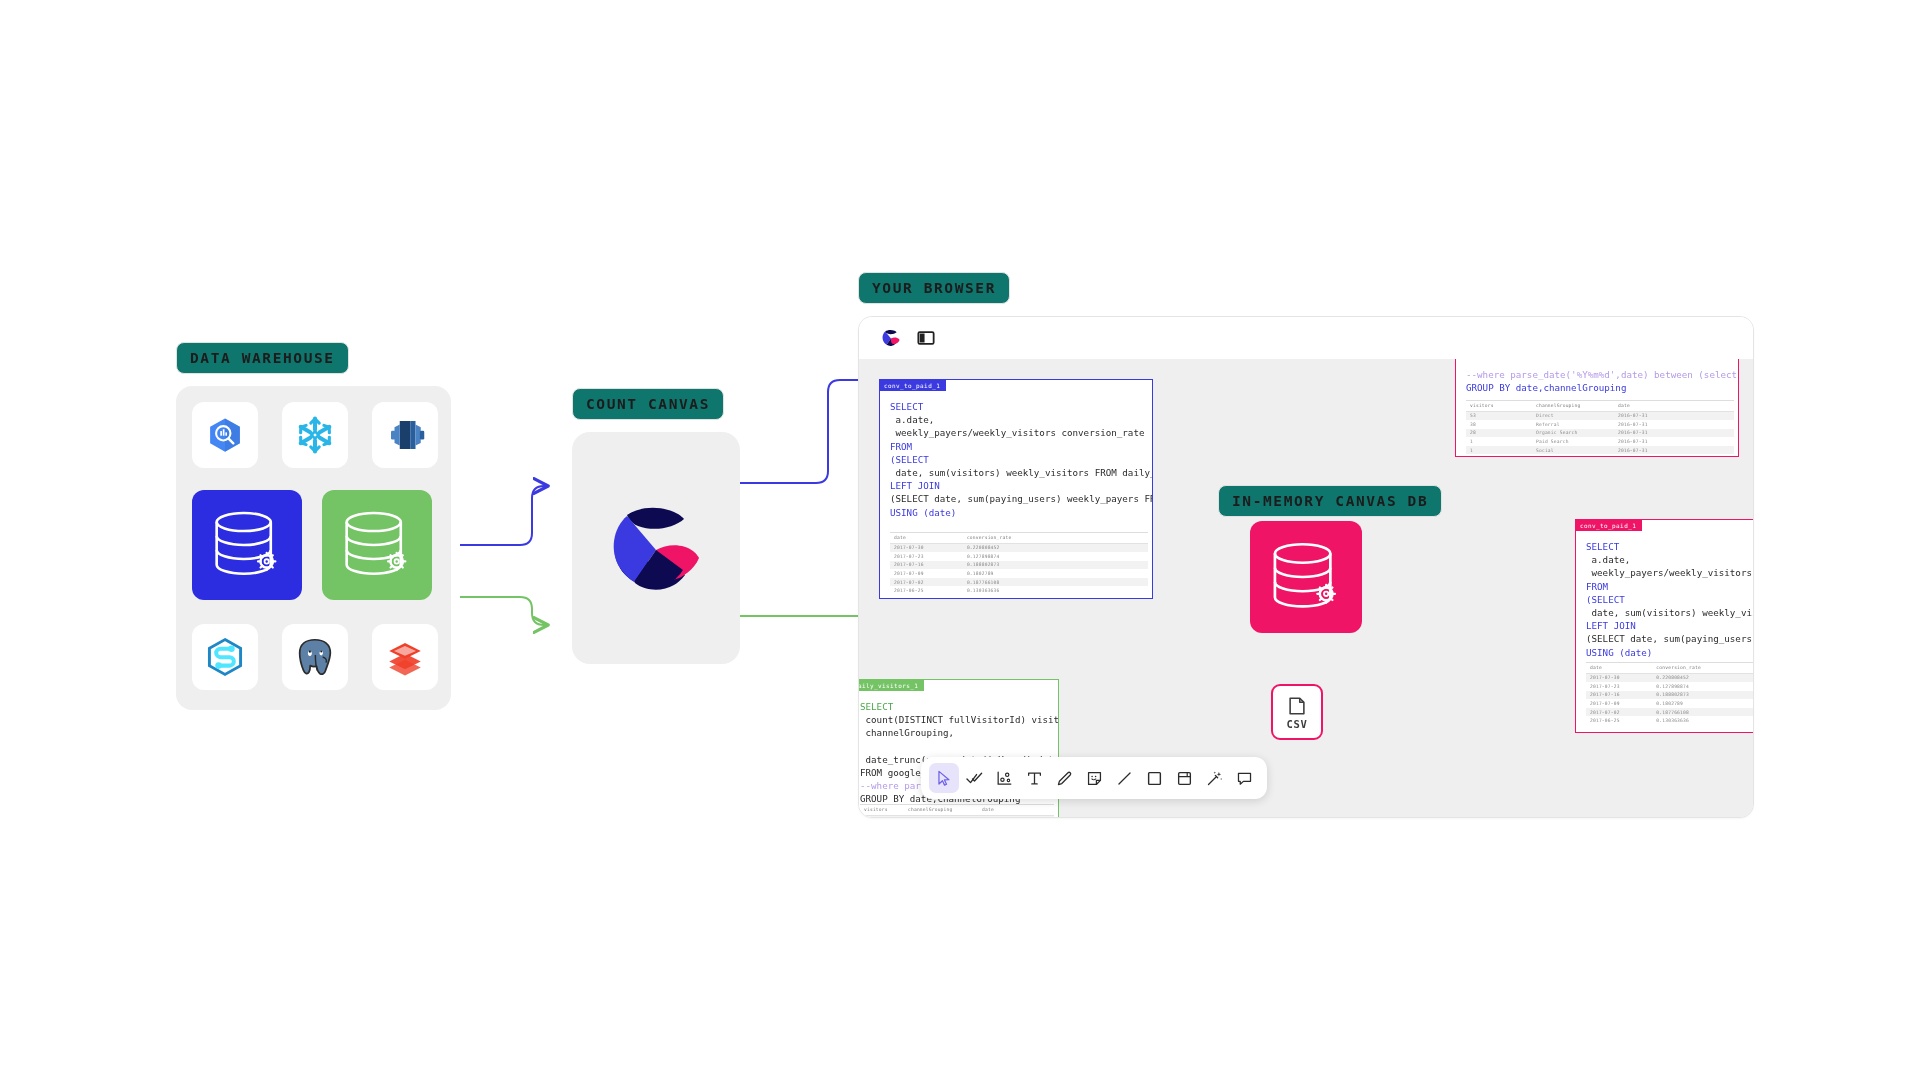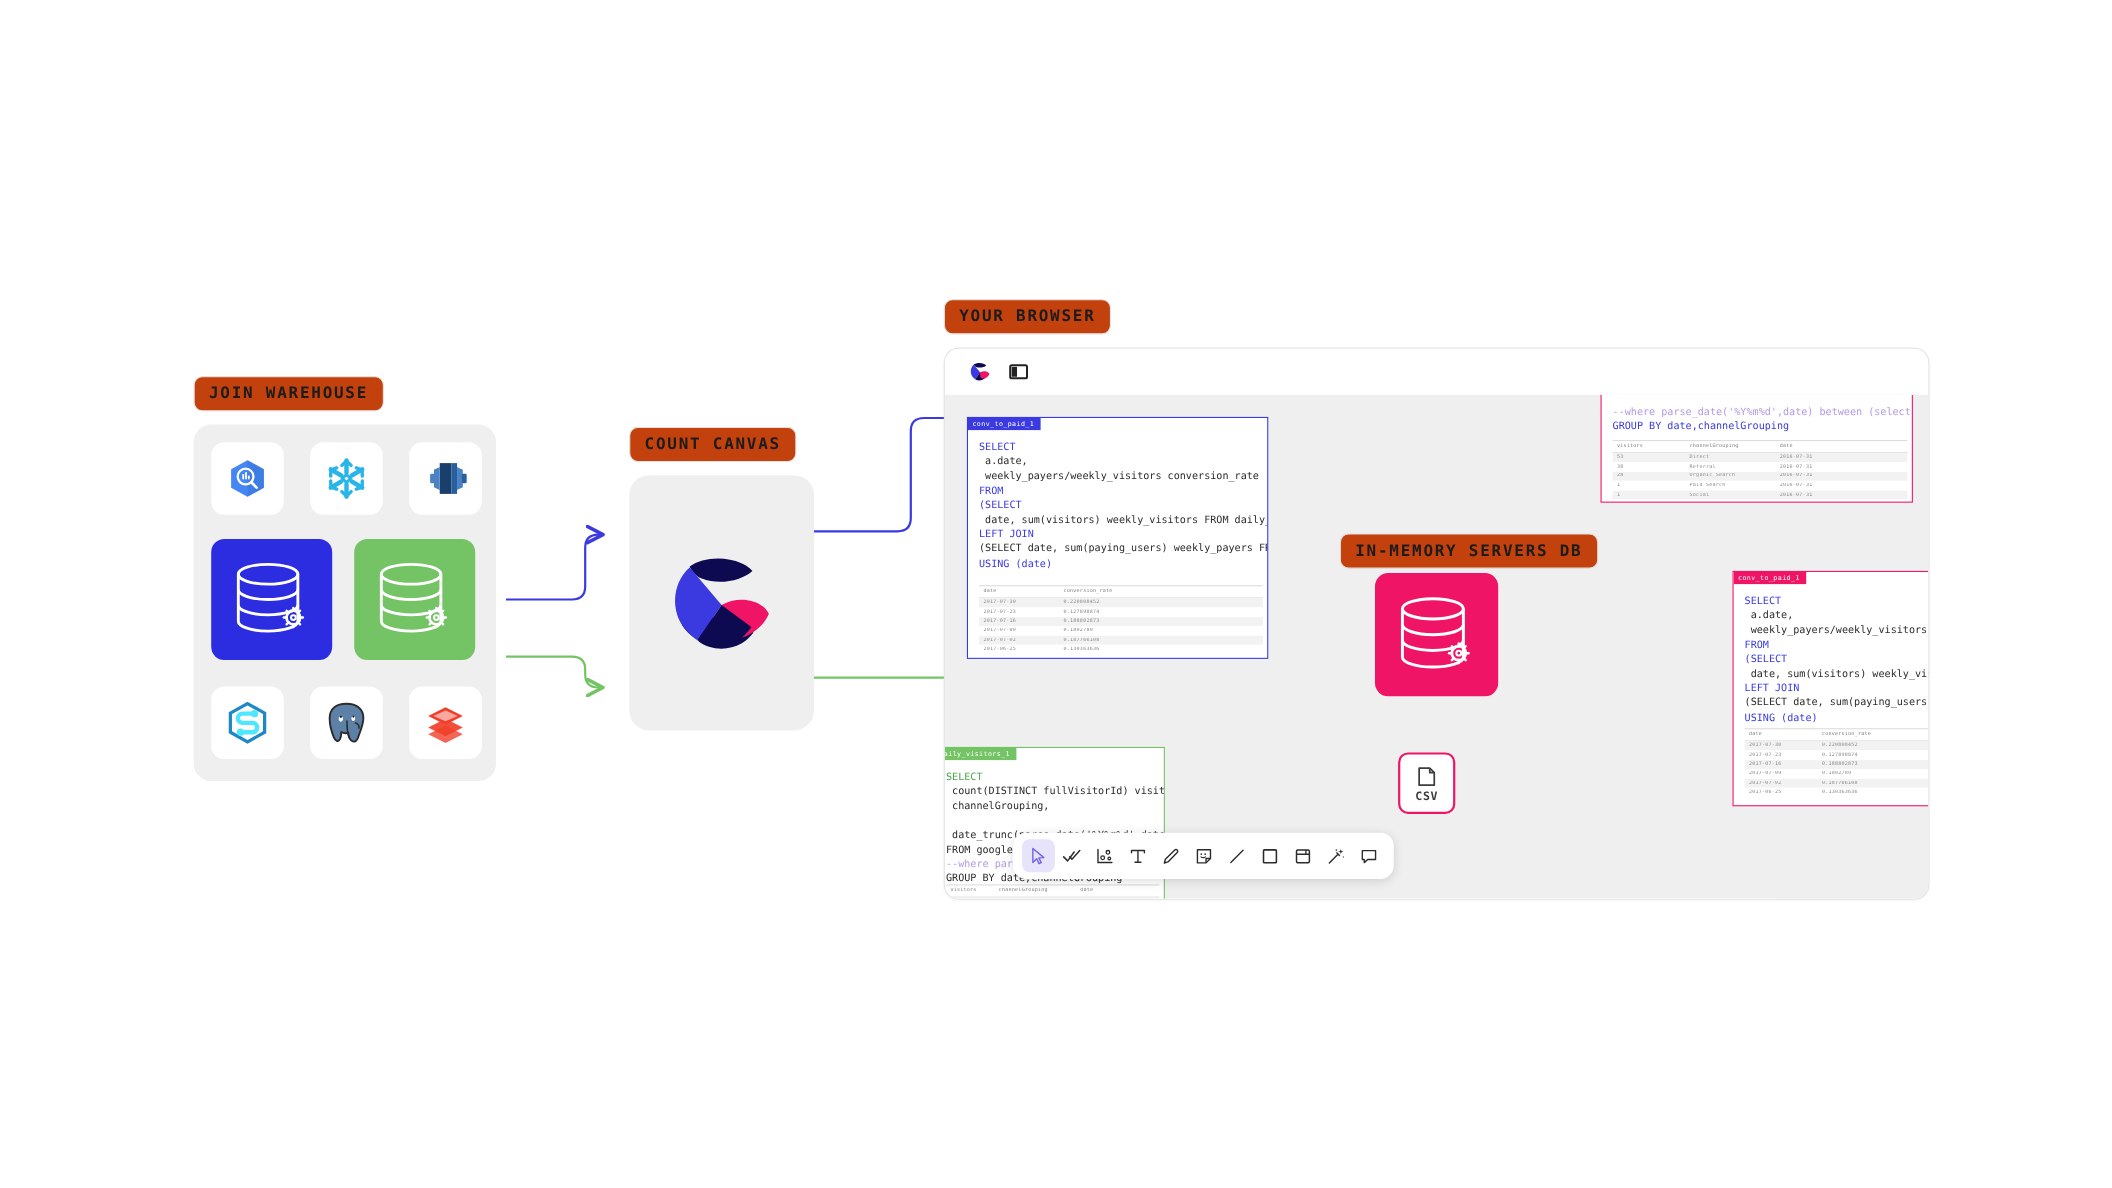--- a/index.html
+++ b/index.html
@@ -1,21 +1,21 @@
 <!DOCTYPE html>
 <html><head>
 <meta charset="utf-8">
 <style>
   html,body{margin:0;padding:0;background:#ffffff;}
   body{width:1920px;height:1080px;overflow:hidden;
        font-family:"DejaVu Sans Mono","Liberation Mono",monospace;}
   #stage{position:relative;width:1920px;height:1080px;}
 
   
-  .pill{position:absolute;background:#c2410c;border:1px solid #e2e2e2;
+  .pill{position:absolute;background:#0f766e;border:1px solid #e2e2e2;
         border-radius:8px;padding:7px 13px;font-size:14.5px;letter-spacing:1.6px;
         color:#1c1c1c;font-weight:700;white-space:nowrap;
         font-family:"DejaVu Sans Mono","Liberation Mono",monospace;}
 
   
   .grey-panel{position:absolute;background:#efefef;border-radius:16px;}
 
   
   .tile{position:absolute;background:#ffffff;border-radius:12px;
         display:flex;align-items:center;justify-content:center;}
@@ -97,21 +97,21 @@
 
     <path d="M1085,742 L1180,742 Q1192,742 1192,730 L1192,617 Q1192,605 1204,605 L1228,605" fill="none" stroke="#ef1466" stroke-width="2" marker-end="url(#ah-pink)"></path>
 
     <path d="M1360,567 L1467,567 Q1479,567 1479,555 L1479,490" fill="none" stroke="#ef1466" stroke-width="2" marker-end="url(#ah-pink-up)"></path>
 
     <path d="M1360,605 L1536,605" fill="none" stroke="#ef1466" stroke-width="2" marker-end="url(#ah-pink)"></path>
 
     <path d="M1295,684 L1295,614" fill="none" stroke="#ef1466" stroke-width="2" marker-end="url(#ah-pink-up)"></path>
   </svg>
 
-  <div class="pill" style="left:176px;top:342px;">JOIN WAREHOUSE</div>
+  <div class="pill" style="left:176px;top:342px;">DATA WAREHOUSE</div>
 
   <div class="grey-panel" style="left:176px;top:386px;width:275px;height:324px;"></div>
 
   <div class="tile" style="left:192px;top:402px;width:66px;height:66px;">
     <svg width="42" height="42" viewBox="0 0 48 48">
       <polygon points="24,5 41,14.5 41,33.5 24,43 7,33.5 7,14.5" fill="#4386f4"></polygon>
       <polygon points="24,5 41,14.5 41,33.5 24,43" fill="#3b76d6" opacity=".55"></polygon>
       <circle cx="22" cy="22" r="8.2" fill="none" stroke="#fff" stroke-width="2.4"></circle>
       <rect x="18.6" y="19.5" width="1.9" height="5.3" fill="#fff"></rect>
       <rect x="21.5" y="17.4" width="1.9" height="7.4" fill="#fff"></rect>
@@ -484,21 +484,21 @@
           <div class="tool">
             <svg width="19" height="19" viewBox="0 0 24 24" style="color:#2b2b2b">
               <path d="M4.4,5.4 L19.6,5.4 L19.6,15.6 L10.6,15.6 L6.6,19.2 L6.6,15.6 L4.4,15.6 Z" fill="none" stroke="currentColor" stroke-width="1.6" stroke-linejoin="round"></path>
             </svg>
           </div>
         </div>
 
     </div>
   </div>
 
-  <div class="pill" style="left:1218px;top:485px;">IN-MEMORY SERVERS DB</div>
+  <div class="pill" style="left:1218px;top:485px;">IN-MEMORY CANVAS DB</div>
 
   <div class="big-tile" style="left:1250px;top:521px;width:112px;height:112px;background:#ef1466;">
     <svg width="84" height="84" viewBox="0 0 100 100">
       <g fill="none" stroke="#fff" stroke-width="3.2">
         <ellipse cx="46" cy="22" rx="33" ry="11"></ellipse>
         <path d="M13,22 L13,74 C13,80.1 27.8,85 46,85 C64.2,85 79,80.1 79,74 L79,22"></path>
         <path d="M13,39 C13,45.1 27.8,50 46,50 C64.2,50 79,45.1 79,39"></path>
         <path d="M13,56 C13,62.1 27.8,67 46,67 C64.2,67 79,62.1 79,56"></path>
       </g>
       <g transform="translate(74,70)">

